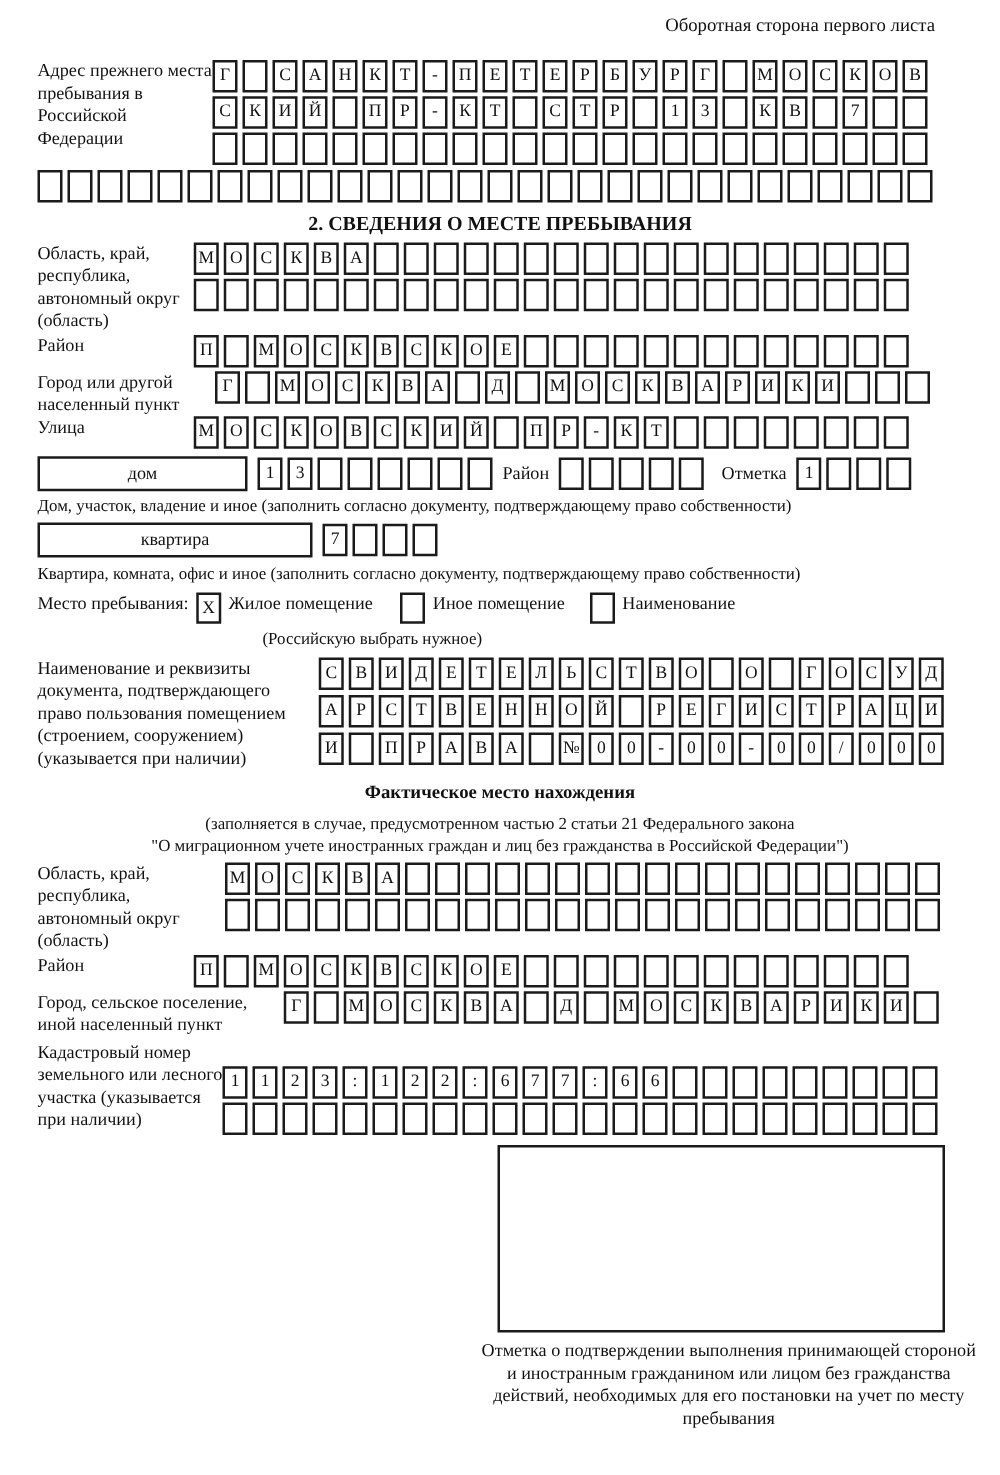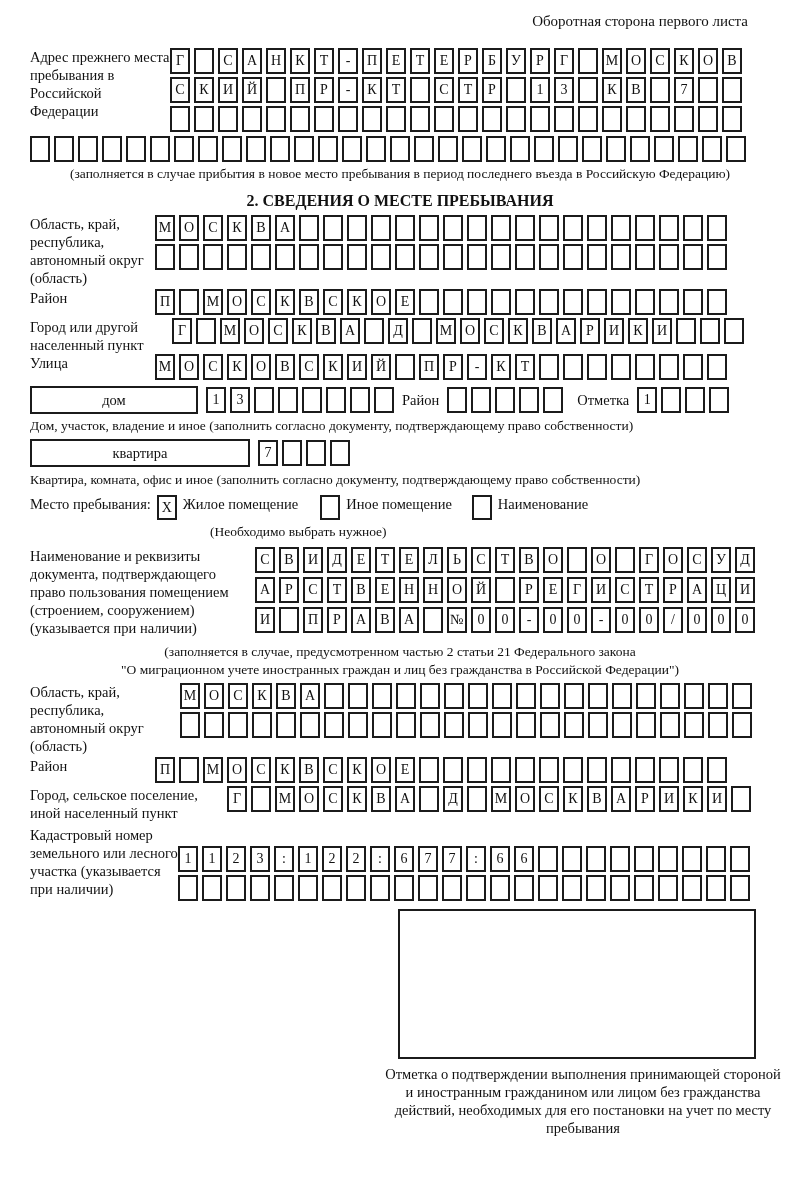--- a/index.html
+++ b/index.html
@@ -163,21 +163,20 @@
       <span class="cell"></span>
       <span class="cell"></span>
       <span class="cell"></span>
       <span class="cell"></span>
       <span class="cell"></span>
       <span class="cell"></span>
       <span class="cell"></span>
       <span class="cell"></span>
       <span class="cell"></span>
     </div>
-  <div class="caption center mt3">(заполняется в случае прибытия в новое место пребывания в период последнего въезда в Российскую Федерацию)</div>
 
   <div class="section-title">2. СВЕДЕНИЯ О МЕСТЕ ПРЕБЫВАНИЯ</div>
 
   <div class="field mt4">
     <div class="label w125">Область, край, республика, автономный округ (область)</div>
     <div class="rows">
       <div class="cellrow">
           <span class="cell">М</span>
           <span class="cell">О</span>
           <span class="cell">С</span>
@@ -369,21 +368,21 @@
 
   <div class="stayrow mt6">
     <span class="opt-label" style="padding-left:0">Место пребывания:</span>
     <span class="checkbox">X</span>
     <span class="opt-label" style="padding-right:22px">Жилое помещение</span>
     <span class="checkbox"></span>
     <span class="opt-label" style="padding-right:20px">Иное помещение</span>
     <span class="checkbox"></span>
     <span class="opt-label">Наименование</span>
   </div>
-  <div class="choose-note">(Необходимо выбрать нужное)</div>
+  <div class="choose-note">(Российскую выбрать нужное)</div>
 
   <div class="field mt6">
     <div class="label w225">Наименование и реквизиты документа, подтверждающего право пользования помещением (строением, сооружением) (указывается при наличии)</div>
     <div class="rows g4">
       <div class="cellrow">
           <span class="cell">С</span>
           <span class="cell">В</span>
           <span class="cell">И</span>
           <span class="cell">Д</span>
           <span class="cell">Е</span>
@@ -446,20 +445,21 @@
           <span class="cell">0</span>
           <span class="cell">0</span>
           <span class="cell">/</span>
           <span class="cell">0</span>
           <span class="cell">0</span>
           <span class="cell">0</span>
         </div>
     </div>
   </div>
 
+  <div class="sub-title mt8">Фактическое место нахождения</div>
   <div class="caption center mt6">(заполняется в случае, предусмотренном частью 2 статьи 21 Федерального закона</div>
   <div class="caption center">"О миграционном учете иностранных граждан и лиц без гражданства в Российской Федерации")</div>
 
   <div class="field mt4">
     <div class="label w150">Область, край, республика, автономный округ (область)</div>
     <div class="rows">
       <div class="cellrow">
           <span class="cell">М</span>
           <span class="cell">О</span>
           <span class="cell">С</span>

